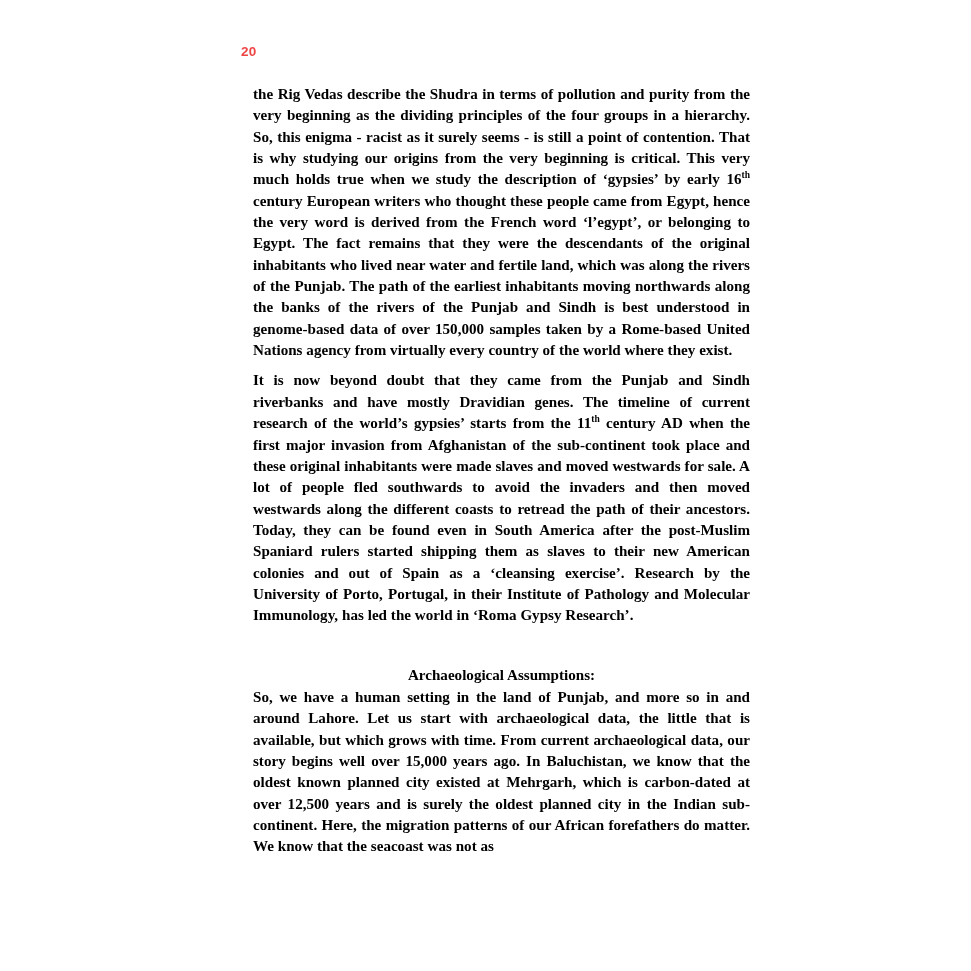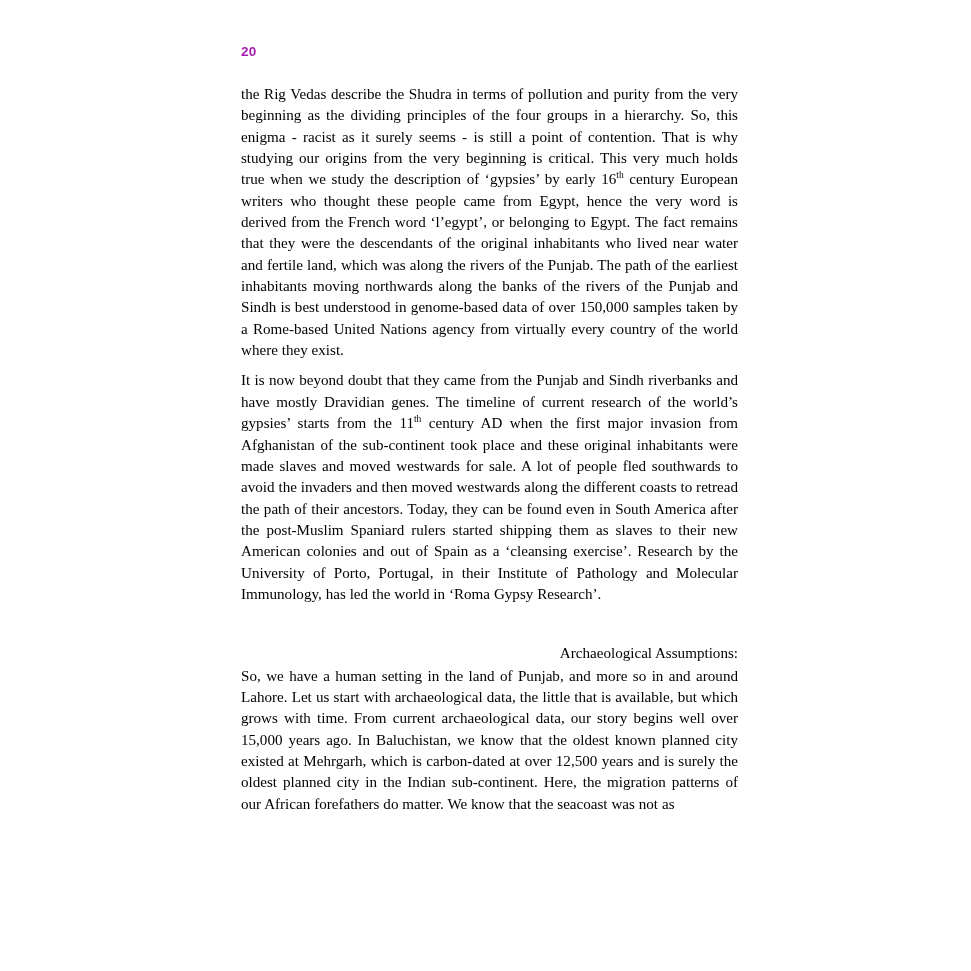--- a/index.html
+++ b/index.html
@@ -26,49 +26,50 @@
 
   .page-number {
     position: absolute;
     left: 241px;
     top: 45px;
     font-family: "Liberation Sans", "DejaVu Sans", sans-serif;
     font-weight: bold;
     font-size: 13.5px;
     line-height: 1;
     letter-spacing: 0.2px;
-    color: #a21caf;
+    color: #ef4444;
   }
 
   .text-column {
     position: absolute;
-    left: 241px;
+    left: 253px;
     top: 84px;
     width: 497px;
+    font-weight: bold;
   }
 
   p.body-para {
     margin: 0 0 9px 0;
     text-align: justify;
     text-justify: inter-word;
     font-size: 15.1px;
     line-height: 21.35px;
     word-spacing: 0.1px;
     hyphens: none;
     -webkit-hyphens: none;
   }
 
   p.body-para:last-child {
     margin-bottom: 16px;
   }
 
   p.section-heading {
     margin: 0;
     padding-top: 29px;
-    text-align: right;
+    text-align: center;
     font-size: 15.1px;
     line-height: 21.35px;
   }
 
   p.after-heading {
     margin-top: 0;
     padding-top: 1px;
   }
 
   sup {

